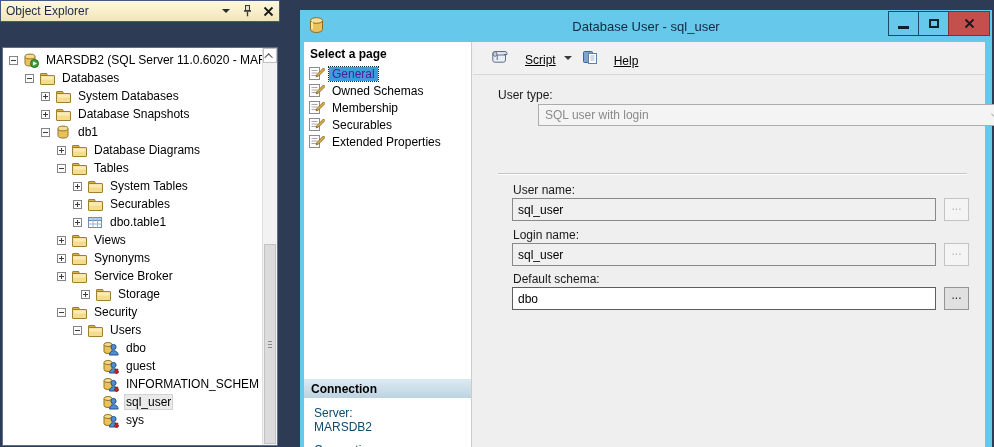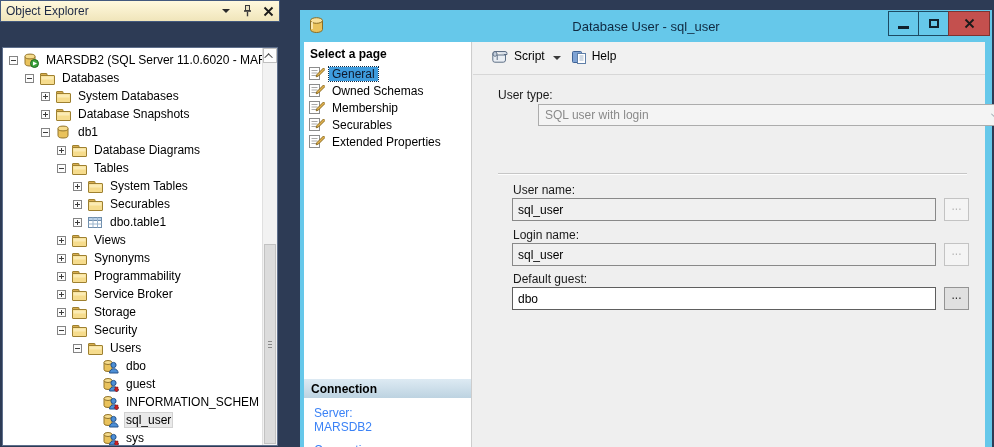--- a/index.html
+++ b/index.html
@@ -46,30 +46,30 @@
   .glyph-min { width:11px; height:3px; background:#10212E; margin-top:8px; }
   .glyph-max { width:10px; height:9px; border:2px solid #10212E; }
   .dlg-client { position:absolute; left:4px; right:7px; top:32px; bottom:0; background:#EFEFEF; }
 
   
   .pages-pane { position:absolute; left:0; top:0; bottom:0; width:168px; background:#FFF; border-right:1px solid #CDCDCD; }
   .pages-header { font-weight:bold; padding:5px 4px 4px 6px; }
   .page-item { height:17px; display:flex; align-items:center; padding-left:4px; }
   .page-ic { width:17px; height:15px; margin-right:4px; display:flex; align-items:center; justify-content:center; }
   .page-label { padding:0 3px; line-height:14px; }
-  .page-label.sel { background:#3E9CDE; color:#0f172a; outline:1px dotted #0B2B4A; outline-offset:0px; }
+  .page-label.sel { background:#3E9CDE; color:#4c1d95; outline:1px dotted #0B2B4A; outline-offset:0px; }
   .conn-header { position:absolute; left:0; right:0; top:336px; height:20px; background:linear-gradient(#DDEAF3,#BDD3E1);
                  font-weight:bold; display:flex; align-items:center; padding-left:7px; border-top:1px solid #FFF; }
-  .conn-body { position:absolute; left:0; right:0; top:356px; bottom:0; padding:8px 0 0 10px; line-height:14px; color:#3b82f6; }
+  .conn-body { position:absolute; left:0; right:0; top:356px; bottom:0; padding:8px 0 0 10px; line-height:14px; color:#0c4a6e; }
   .conn-gap { height:9px; }
 
   
   .content-pane { position:absolute; left:169px; right:0; top:0; bottom:0; }
   .dlg-toolbar { height:33px; background:#F1F1F1; border-bottom:1px solid #D7D7D7; display:flex; align-items:center; padding-left:13px; }
-  .tool-btn { display:flex; align-items:flex-start; gap:5px; padding:3px 4px; }
+  .tool-btn { display:flex; align-items:flex-end; gap:16px; padding:3px 4px;text-decoration:underline; }
   .caret-down-g { width:0;height:0;border-left:4px solid transparent;border-right:4px solid transparent;border-top:4px solid #3A3A3A; margin:0 6px 0 4px; }
   .form { position:absolute; left:0; right:0; top:33px; bottom:0; }
   .flabel { position:absolute; color:#1A1A1A; }
   .combo { position:absolute; left:25px; width:469px; height:22px; background:#F4F4F4; border:1px solid #ACACAC;
            color:#8A8A8A; display:flex; align-items:center; padding:0 22px 0 6px; }
   .combo-arrow { position:absolute; right:7px; top:8px; width:7px; height:7px; border-right:1.5px solid #9AA6AE; border-bottom:1.5px solid #9AA6AE; transform:rotate(45deg) scaleY(0.8); margin-top:-2px; }
   .sep { position:absolute; left:25px; width:469px; top:98px; border-top:1px solid #C6C6C6; border-bottom:1px solid #FDFDFD; }
   .tinput { position:absolute; left:39px; width:424px; height:23px; border:1px solid #898989; background:#F0F0F0;
             font-family:"Liberation Sans",sans-serif; font-size:12px; padding:0 5px; color:#000; }
   .tinput.enabled { background:#FFF; border-color:#5E5E5E; }
@@ -290,34 +290,23 @@
         </div>
         <div class="tree-row" style="padding-left: 54px;">
           <span class="exp plus"></span>
           <span class="tree-ic">
             <svg width="15" height="13">
               <rect x="0.5" y="1.5" width="6.5" height="4" rx="0.5" fill="#D9AE50" stroke="#9E8030"></rect>
               <rect x="0.5" y="3.5" width="14" height="9" rx="0.5" fill="#F6DC8D" stroke="#9E8030"></rect>
               <rect x="1.5" y="4.5" width="12" height="3" fill="#FBEBB4"></rect>
             </svg>
           </span>
-          <span class="tree-label">Programmability</span>
-        </div>
-        <div class="tree-row" style="padding-left: 54px;">
-          <span class="exp plus"></span>
-          <span class="tree-ic">
-            <svg width="15" height="13">
-              <rect x="0.5" y="1.5" width="6.5" height="4" rx="0.5" fill="#D9AE50" stroke="#9E8030"></rect>
-              <rect x="0.5" y="3.5" width="14" height="9" rx="0.5" fill="#F6DC8D" stroke="#9E8030"></rect>
-              <rect x="1.5" y="4.5" width="12" height="3" fill="#FBEBB4"></rect>
-            </svg>
-          </span>
           <span class="tree-label">Service Broker</span>
         </div>
-        <div class="tree-row" style="padding-left: 54px; text-align: right;">
+        <div class="tree-row" style="padding-left: 78px; text-align: right;">
           <span class="exp plus"></span>
           <span class="tree-ic">
             <svg width="15" height="13">
               <rect x="0.5" y="1.5" width="6.5" height="4" rx="0.5" fill="#D9AE50" stroke="#9E8030"></rect>
               <rect x="0.5" y="3.5" width="14" height="9" rx="0.5" fill="#F6DC8D" stroke="#9E8030"></rect>
               <rect x="1.5" y="4.5" width="12" height="3" fill="#FBEBB4"></rect>
             </svg>
           </span>
           <span class="tree-label">Storage</span>
         </div>
@@ -544,19 +533,19 @@
         <div class="sep"></div>
 
         <div class="flabel" style="left:40px; top:108px;">User name:</div>
         <input class="tinput" style="top: 123px;" disabled="" value="sql_user">
         <div class="browse" style="top:123px;">...</div>
 
         <div class="flabel" style="left:40px; top:153px;">Login name:</div>
         <input class="tinput" style="top: 168px;" disabled="" value="sql_user">
         <div class="browse" style="top:168px;">...</div>
 
-        <div class="flabel" style="left:40px; top:197px;">Default guest:</div>
+        <div class="flabel" style="left:40px; top:197px;">Default schema:</div>
         <input class="tinput enabled" style="top: 212px;" value="dbo">
         <div class="browse enabled" style="top:212px;">...</div>
       </div>
     </div>
   </div>
 </div>
 
 </body></html>

